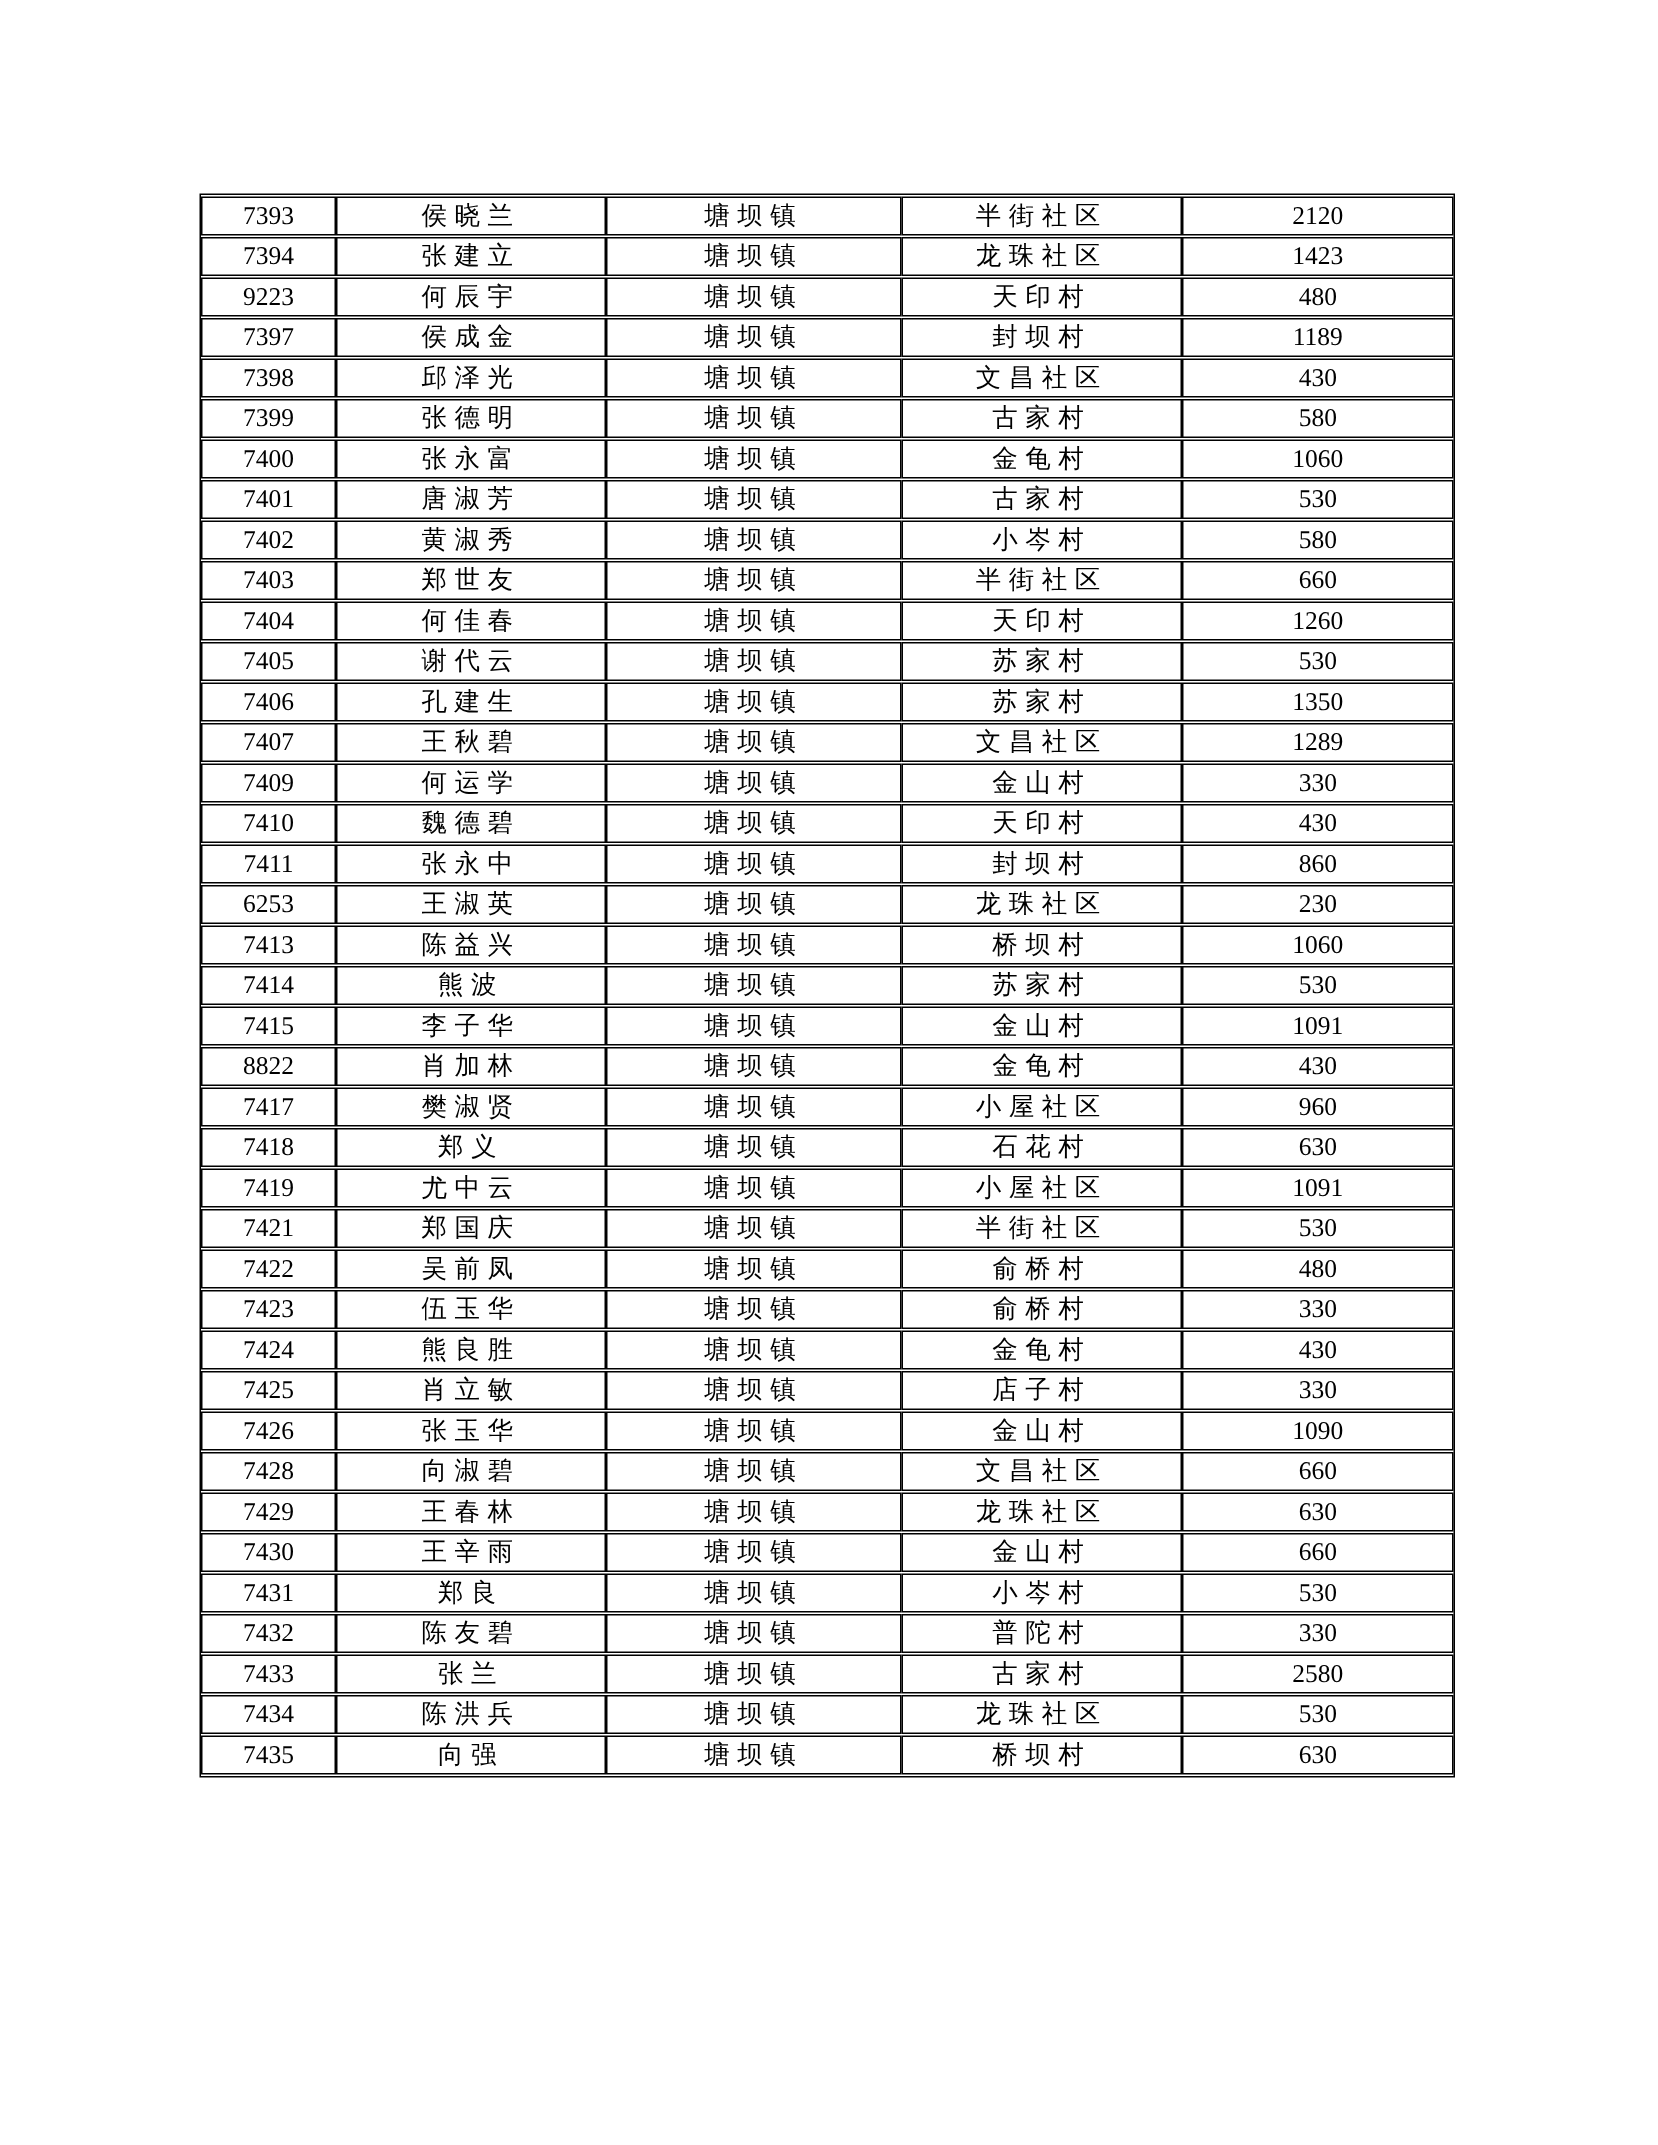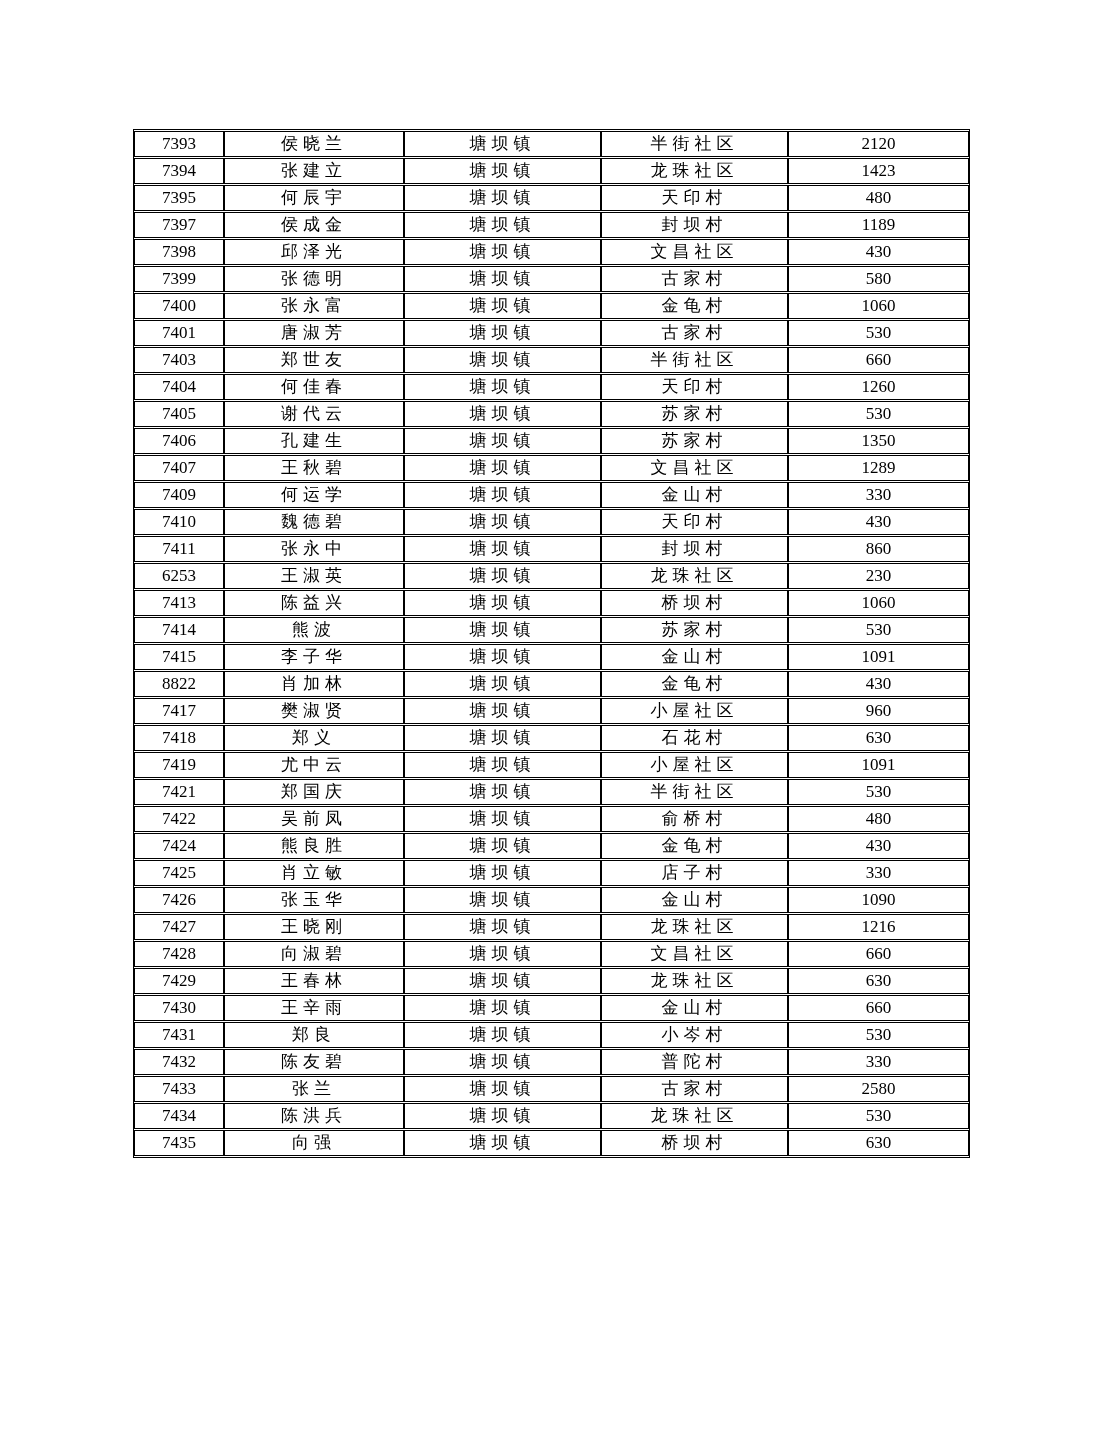--- a/index.html
+++ b/index.html
@@ -66,21 +66,21 @@
           <td class="num">2120</td>
         </tr>
         <tr>
           <td class="num">7394</td>
           <td class="cjk">张建立</td>
           <td class="cjk">塘坝镇</td>
           <td class="cjk">龙珠社区</td>
           <td class="num">1423</td>
         </tr>
         <tr>
-          <td class="num">7395</td>
+          <td class="num">9223</td>
           <td class="cjk">何辰宇</td>
           <td class="cjk">塘坝镇</td>
           <td class="cjk">天印村</td>
           <td class="num">480</td>
         </tr>
         <tr>
           <td class="num">7397</td>
           <td class="cjk">侯成金</td>
           <td class="cjk">塘坝镇</td>
           <td class="cjk">封坝村</td>
@@ -108,20 +108,27 @@
           <td class="num">1060</td>
         </tr>
         <tr>
           <td class="num">7401</td>
           <td class="cjk">唐淑芳</td>
           <td class="cjk">塘坝镇</td>
           <td class="cjk">古家村</td>
           <td class="num">530</td>
         </tr>
         <tr>
+          <td class="num">7402</td>
+          <td class="cjk">黄淑秀</td>
+          <td class="cjk">塘坝镇</td>
+          <td class="cjk">小岑村</td>
+          <td class="num">580</td>
+        </tr>
+        <tr>
           <td class="num">7403</td>
           <td class="cjk">郑世友</td>
           <td class="cjk">塘坝镇</td>
           <td class="cjk">半街社区</td>
           <td class="num">660</td>
         </tr>
         <tr>
           <td class="num">7404</td>
           <td class="cjk">何佳春</td>
           <td class="cjk">塘坝镇</td>
@@ -234,46 +241,46 @@
           <td class="num">530</td>
         </tr>
         <tr>
           <td class="num">7422</td>
           <td class="cjk">吴前凤</td>
           <td class="cjk">塘坝镇</td>
           <td class="cjk">俞桥村</td>
           <td class="num">480</td>
         </tr>
         <tr>
+          <td class="num">7423</td>
+          <td class="cjk">伍玉华</td>
+          <td class="cjk">塘坝镇</td>
+          <td class="cjk">俞桥村</td>
+          <td class="num">330</td>
+        </tr>
+        <tr>
           <td class="num">7424</td>
           <td class="cjk">熊良胜</td>
           <td class="cjk">塘坝镇</td>
           <td class="cjk">金龟村</td>
           <td class="num">430</td>
         </tr>
         <tr>
           <td class="num">7425</td>
           <td class="cjk">肖立敏</td>
           <td class="cjk">塘坝镇</td>
           <td class="cjk">店子村</td>
           <td class="num">330</td>
         </tr>
         <tr>
           <td class="num">7426</td>
           <td class="cjk">张玉华</td>
           <td class="cjk">塘坝镇</td>
           <td class="cjk">金山村</td>
           <td class="num">1090</td>
-        </tr>
-        <tr>
-          <td class="num">7427</td>
-          <td class="cjk">王晓刚</td>
-          <td class="cjk">塘坝镇</td>
-          <td class="cjk">龙珠社区</td>
-          <td class="num">1216</td>
         </tr>
         <tr>
           <td class="num">7428</td>
           <td class="cjk">向淑碧</td>
           <td class="cjk">塘坝镇</td>
           <td class="cjk">文昌社区</td>
           <td class="num">660</td>
         </tr>
         <tr>
           <td class="num">7429</td>

